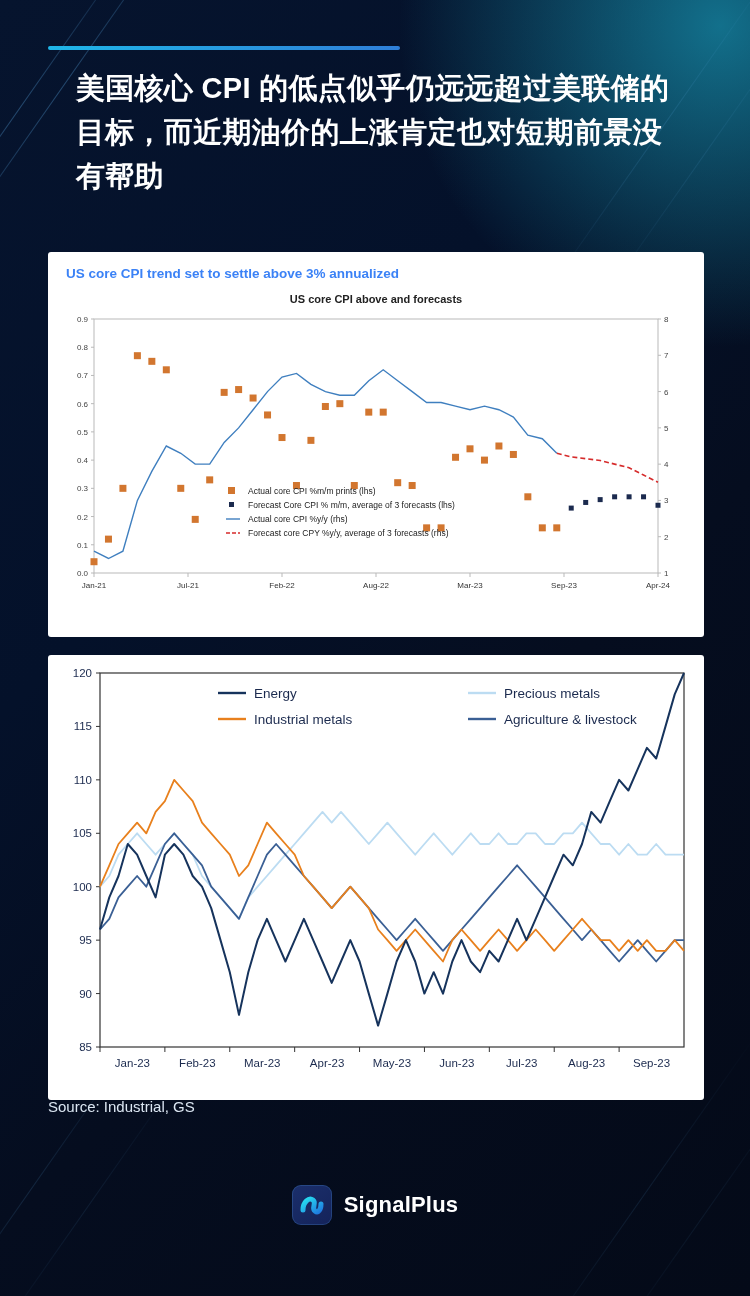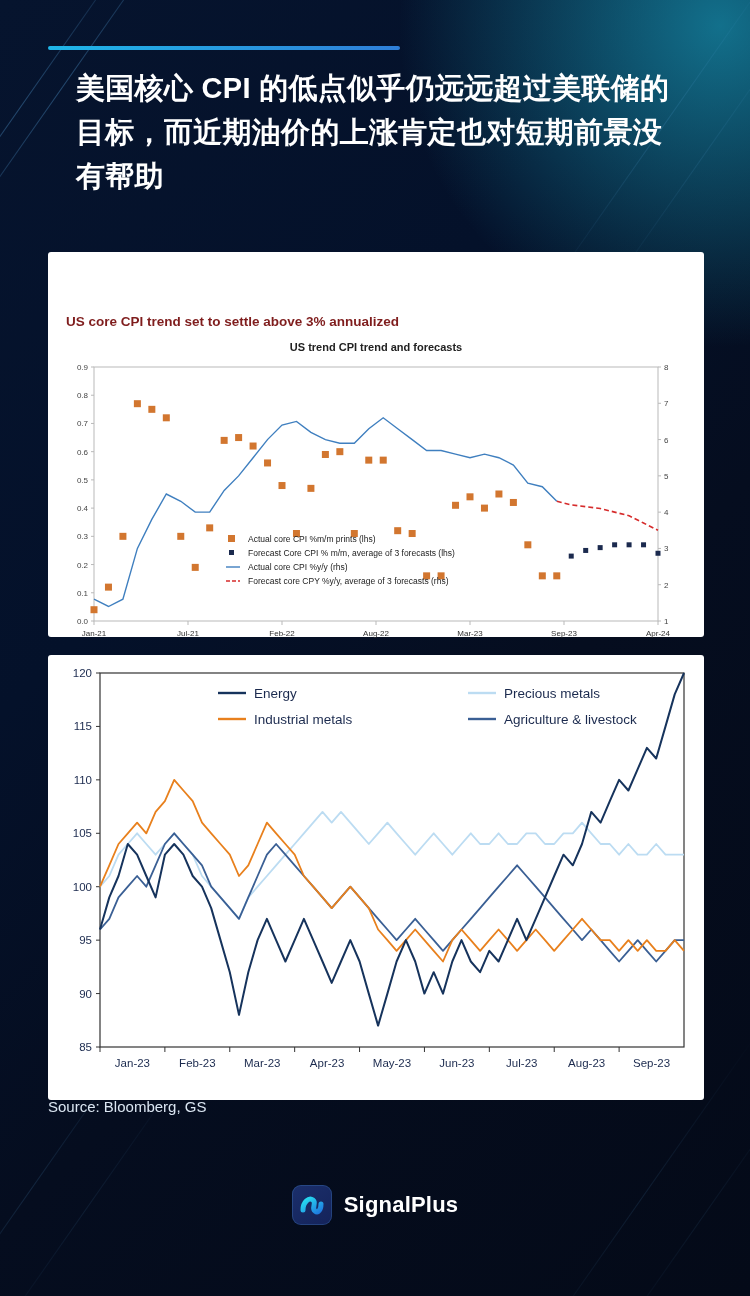--- a/index.html
+++ b/index.html
@@ -59,25 +59,24 @@
   
   .card {
     position: absolute;
     background: #ffffff;
     border-radius: 3px;
   }
   #card1 { left: 48px; top: 252px; width: 656px; height: 385px; }
   #card2 { left: 48px; top: 655px; width: 656px; height: 445px; }
 
   .card-title {
-    color: #7f1d1d;
+    color: #3b82f6;
     font-weight: bold;
     font-size: 13.5px;
     padding: 14px 0 0 18px;
-    margin-top: 48px;
   }
   .chart-title {
     text-align: center;
     font-size: 11px;
     font-weight: bold;
     color: #222;
     margin-top: 12px;
   }
   .plot-box { position: relative; }
 
@@ -122,21 +121,21 @@
       <i class="d8"></i>
   </div>
 
   <div class="headline-wrap">
     <div class="headline-bar"></div>
     <div class="headline">美国核心 CPI 的低点似乎仍远远超过美联储的目标，而近期油价的上涨肯定也对短期前景没有帮助</div>
   </div>
 
   <div class="card" id="card1">
     <div class="card-title">US core CPI trend set to settle above 3% annualized</div>
-    <div class="chart-title">US trend CPI trend and forecasts</div>
+    <div class="chart-title">US core CPI above and forecasts</div>
     <div class="plot-box">
       <svg id="svg1" width="656" height="330" viewBox="0 0 656 330">
           <rect x="46" y="14" width="564" height="254" fill="none" stroke="#b9b9b9" stroke-width="1"></rect>
           <text x="40" y="271" text-anchor="end" font-size="8" fill="#444">0.0</text>
           <line x1="46" y1="268" x2="43" y2="268" stroke="#b9b9b9"></line>
           <text x="40" y="242.77777777777777" text-anchor="end" font-size="8" fill="#444">0.1</text>
           <line x1="46" y1="239.77777777777777" x2="43" y2="239.77777777777777" stroke="#b9b9b9"></line>
           <text x="40" y="214.55555555555554" text-anchor="end" font-size="8" fill="#444">0.2</text>
           <line x1="46" y1="211.55555555555554" x2="43" y2="211.55555555555554" stroke="#b9b9b9"></line>
           <text x="40" y="186.33333333333334" text-anchor="end" font-size="8" fill="#444">0.3</text>
@@ -284,21 +283,21 @@
           <line x1="170" y1="64" x2="198" y2="64" stroke="#e8801d" stroke-width="2.4"></line>
           <text x="206" y="69" font-size="13.5" fill="#1b2a4e">Industrial metals</text>
           <line x1="420" y1="38" x2="448" y2="38" stroke="#bcdcf2" stroke-width="2.4"></line>
           <text x="456" y="43" font-size="13.5" fill="#1b2a4e">Precious metals</text>
           <line x1="420" y1="64" x2="448" y2="64" stroke="#3a5f94" stroke-width="2.4"></line>
           <text x="456" y="69" font-size="13.5" fill="#1b2a4e">Agriculture &amp; livestock</text>
         </svg>
     </div>
   </div>
 
-  <div class="source">Source: Bloomberg, GS</div>
+  <div class="source">Source: Industrial, GS</div>
 
   <div class="logo-row">
     <div class="logo-mark">
       <svg width="26" height="26" viewBox="0 0 26 26">
         <defs>
           <linearGradient id="lg" x1="0" y1="0" x2="1" y2="1">
             <stop offset="0%" stop-color="#27e1f0"></stop>
             <stop offset="100%" stop-color="#1f7ae0"></stop>
           </linearGradient>
         </defs>

